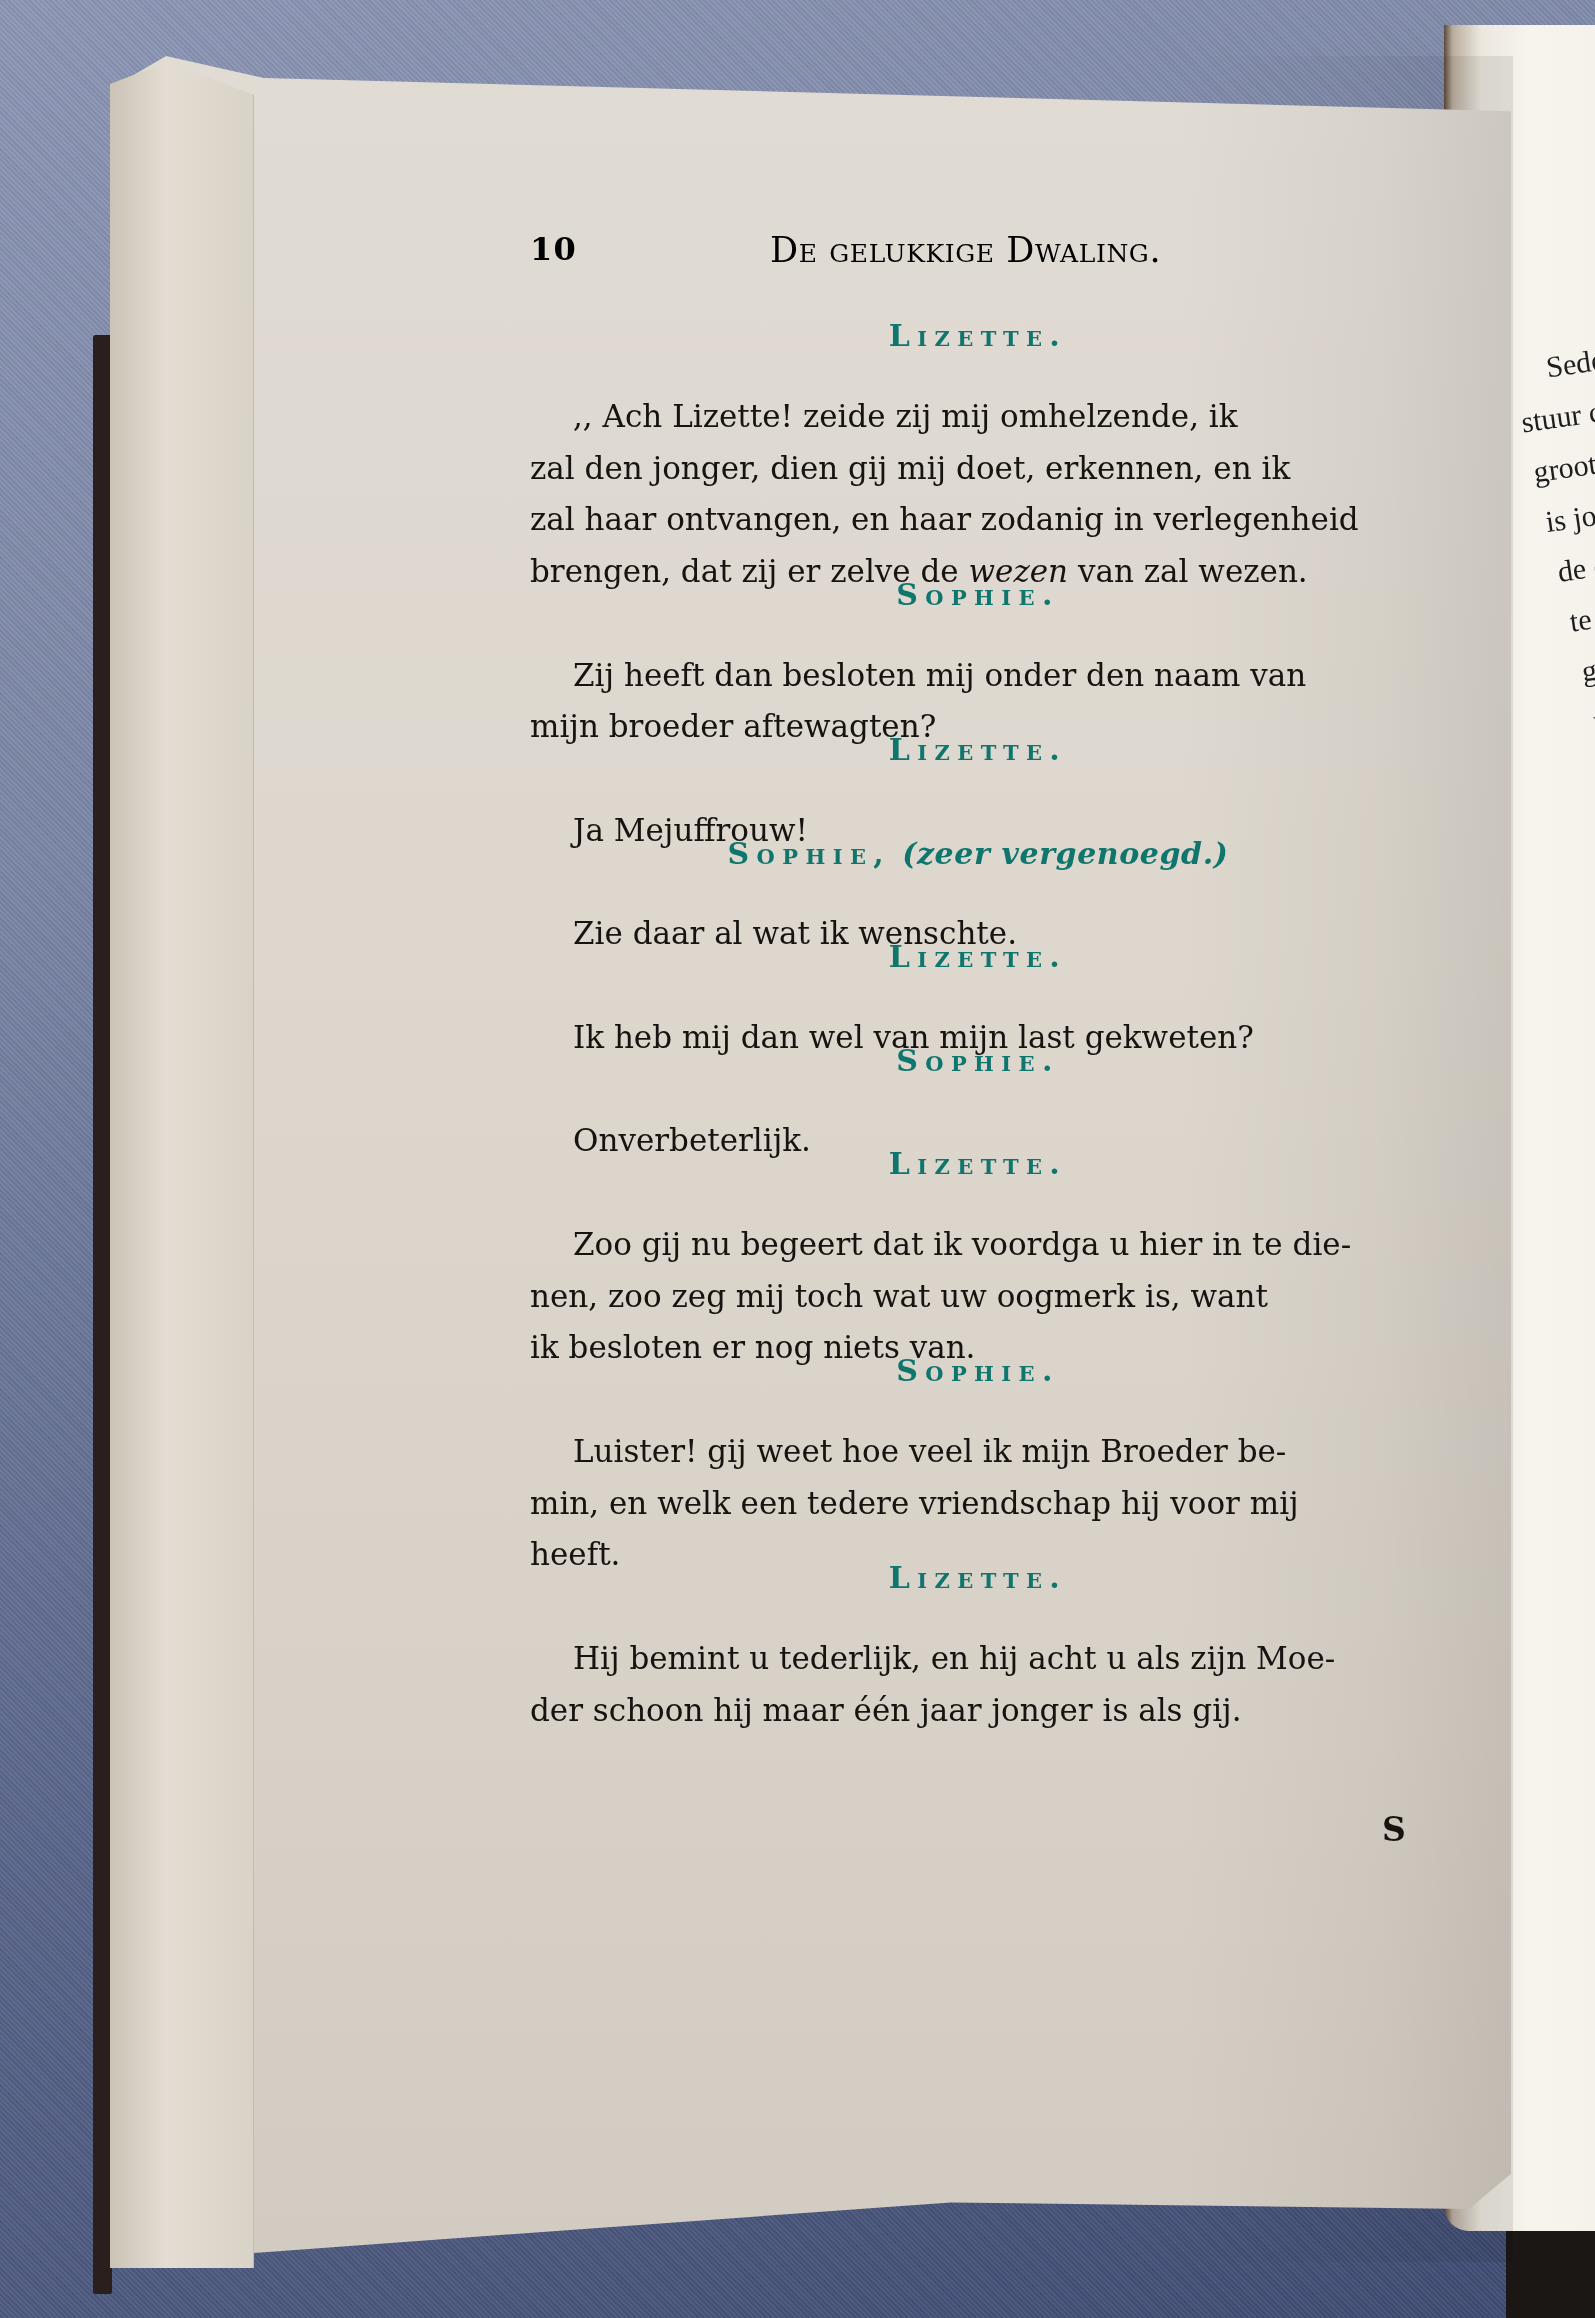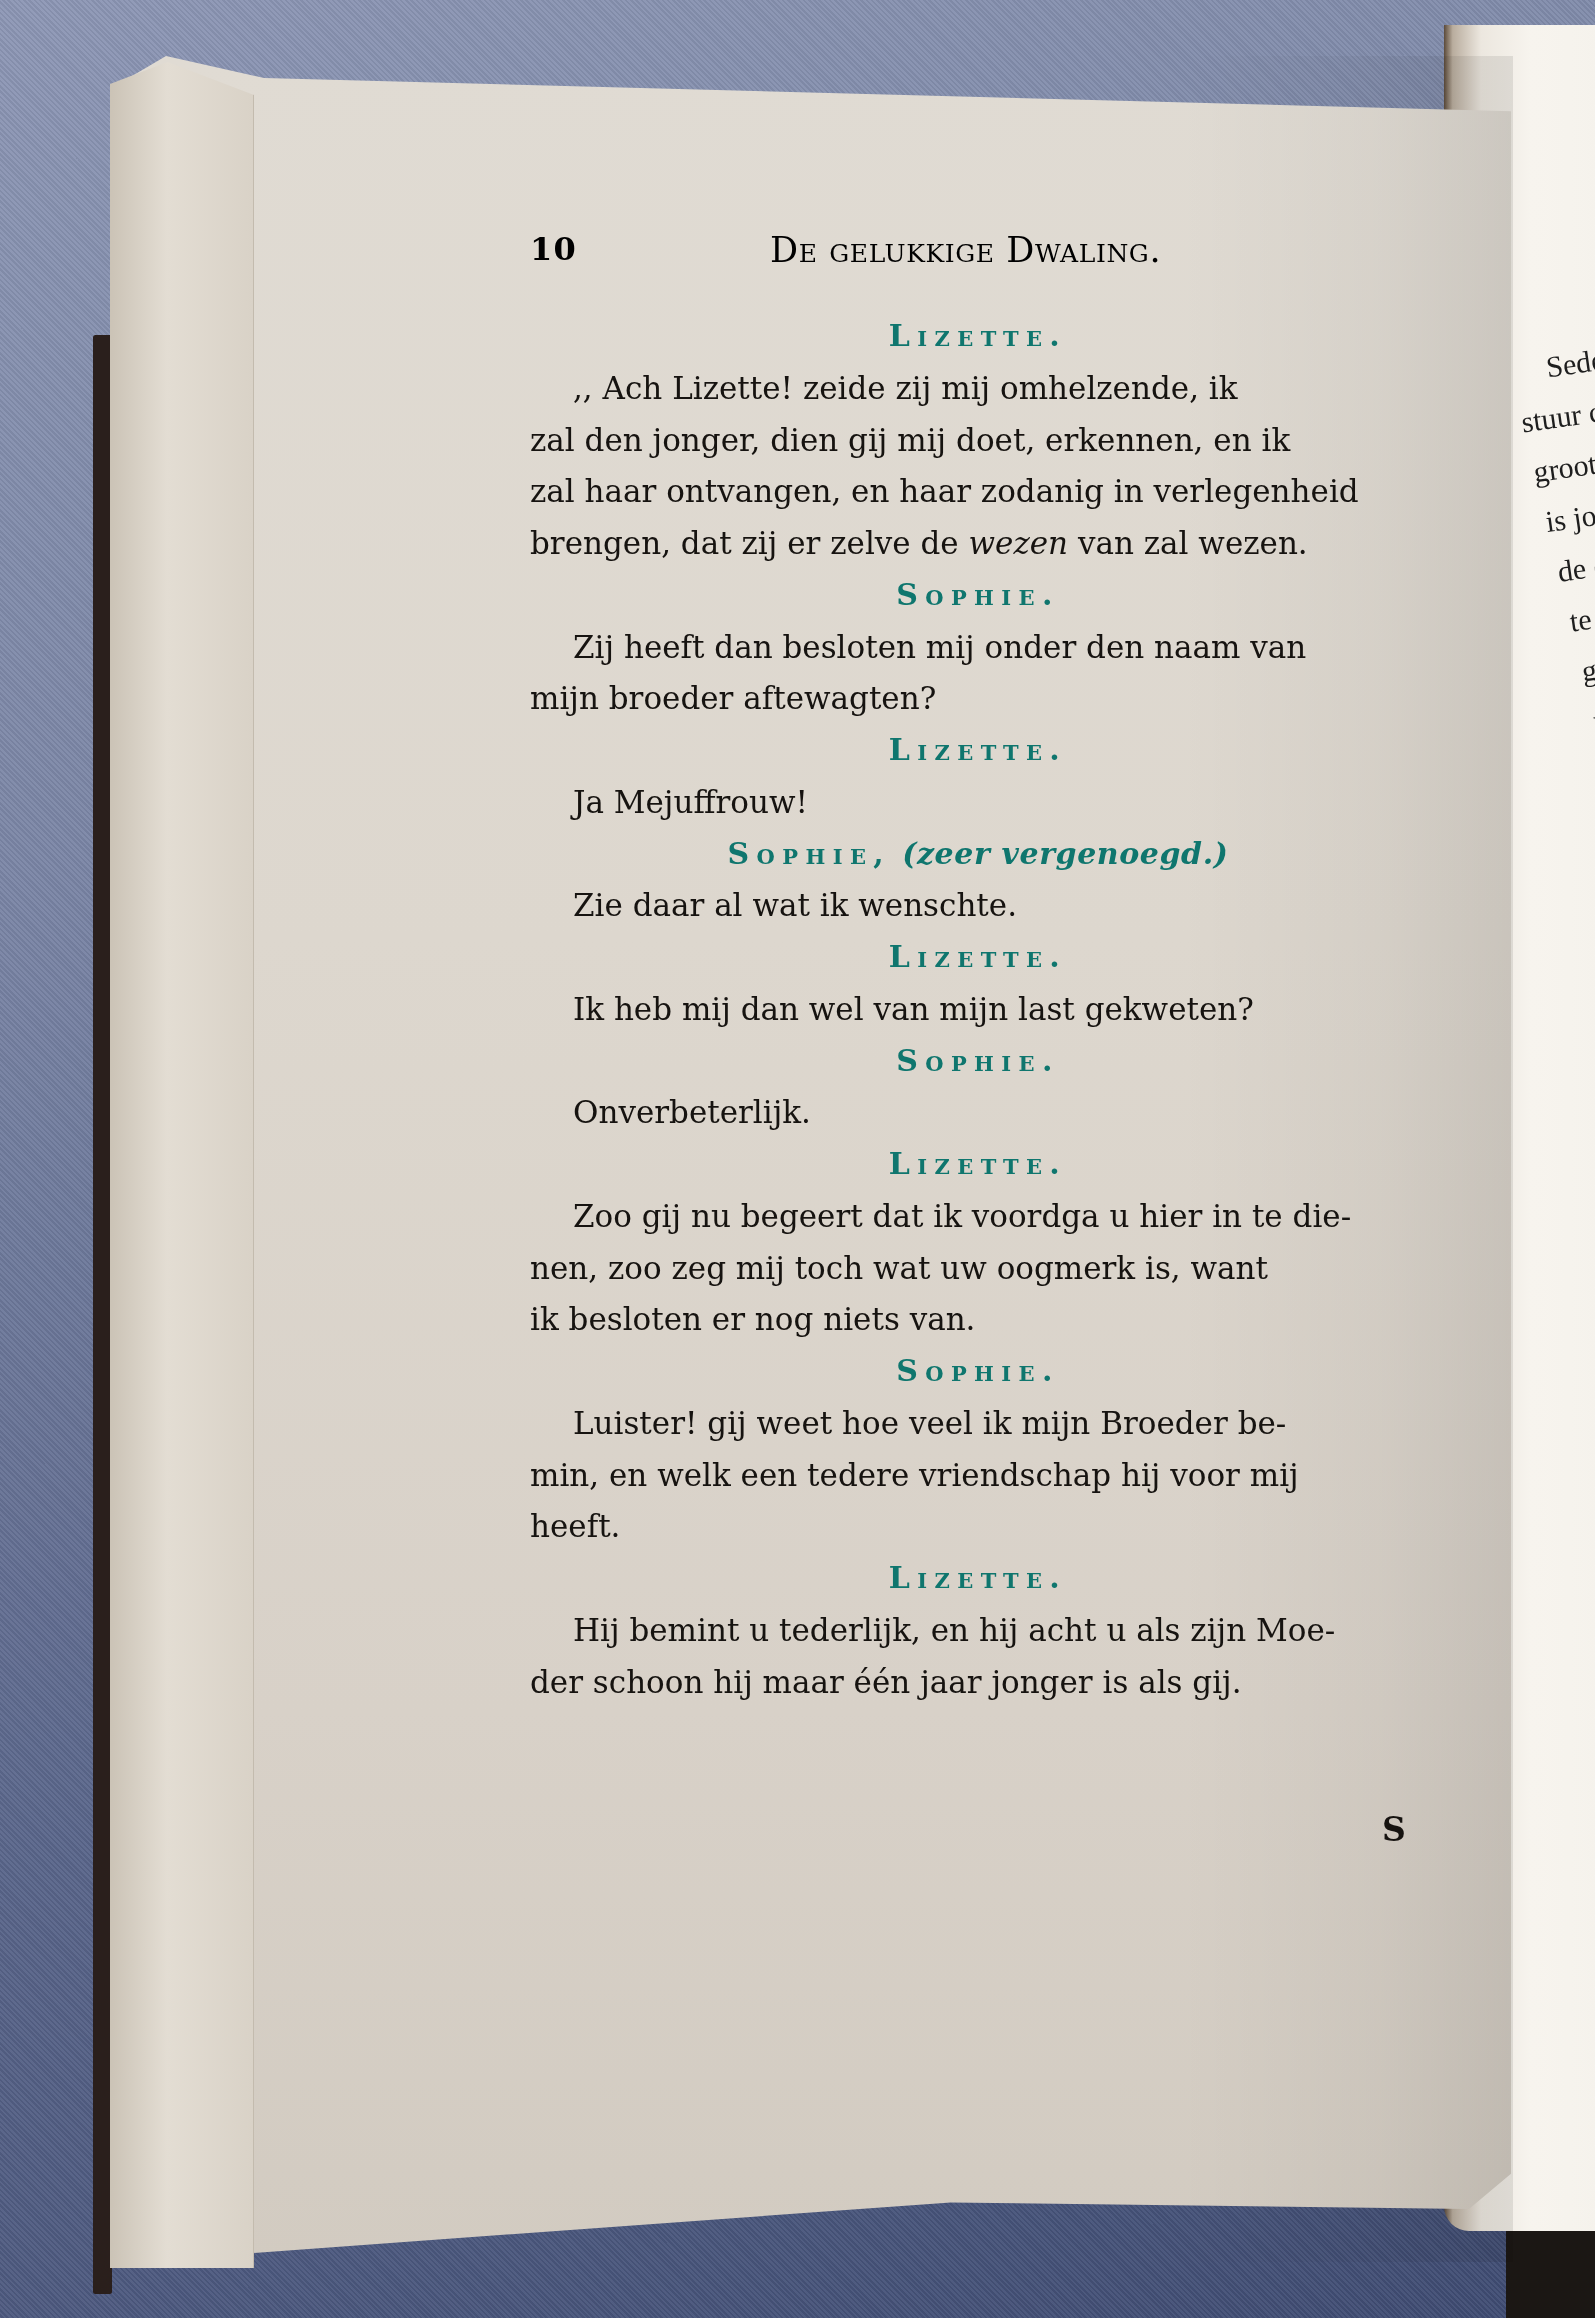--- a/index.html
+++ b/index.html
@@ -53,20 +53,21 @@
     position: absolute; left: 0; top: 0; font-size: 32px; font-weight: bold; letter-spacing: 1.2px;
   }
   .running-title {
     position: absolute; left: 214px; top: 0; font-size: 35px; font-weight: normal;
     font-variant: small-caps; letter-spacing: 0.6px; white-space: nowrap; margin-left: 26px;
   }
   .line {
     position: absolute; left: 530px; width: 896px; height: 50px;
     font-size: 31px; line-height: 50px; white-space: nowrap; color: #161310;
     font-family: "DejaVu Serif", serif;
+    margin-top: 28px;
   }
   .line.indent { padding-left: 43px; box-sizing: border-box; }
   .speaker {
     position: absolute; left: 530px; width: 896px; height: 50px; text-align: center;
     font-size: 30px; line-height: 50px; font-weight: bold; letter-spacing: 7.4px;
     font-variant: small-caps; color: #0f766e;
   }
   .speaker .stage { font-style: italic; font-variant: normal; letter-spacing: 0.6px; font-weight: bold; }
   .catchword {
     position: absolute; left: 1382px; top: 1810px; font-size: 33px; font-weight: bold; color: #161310;

